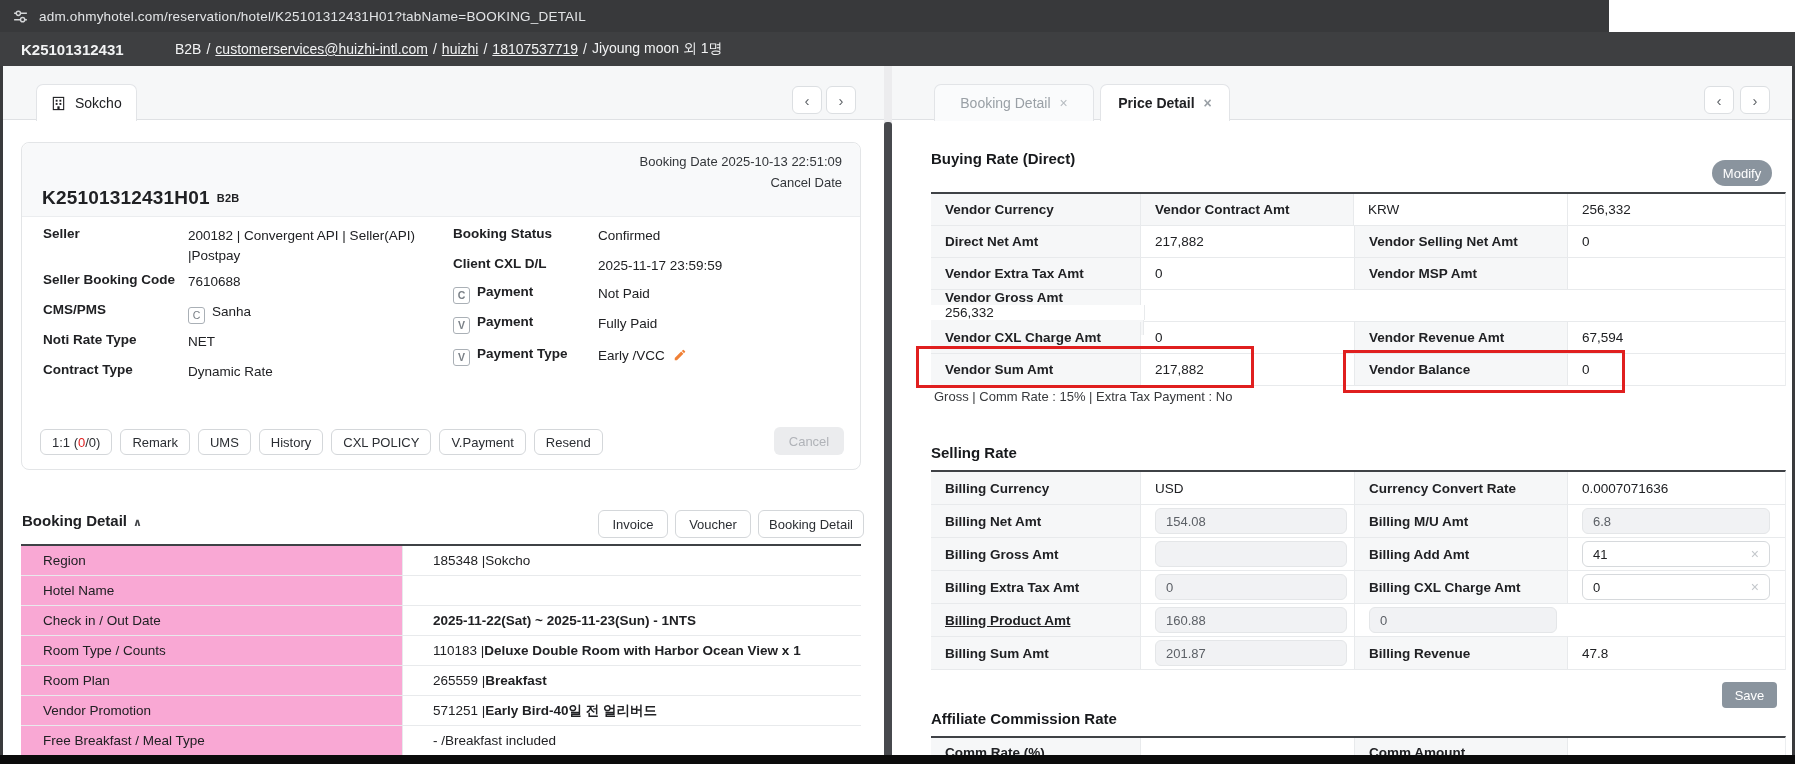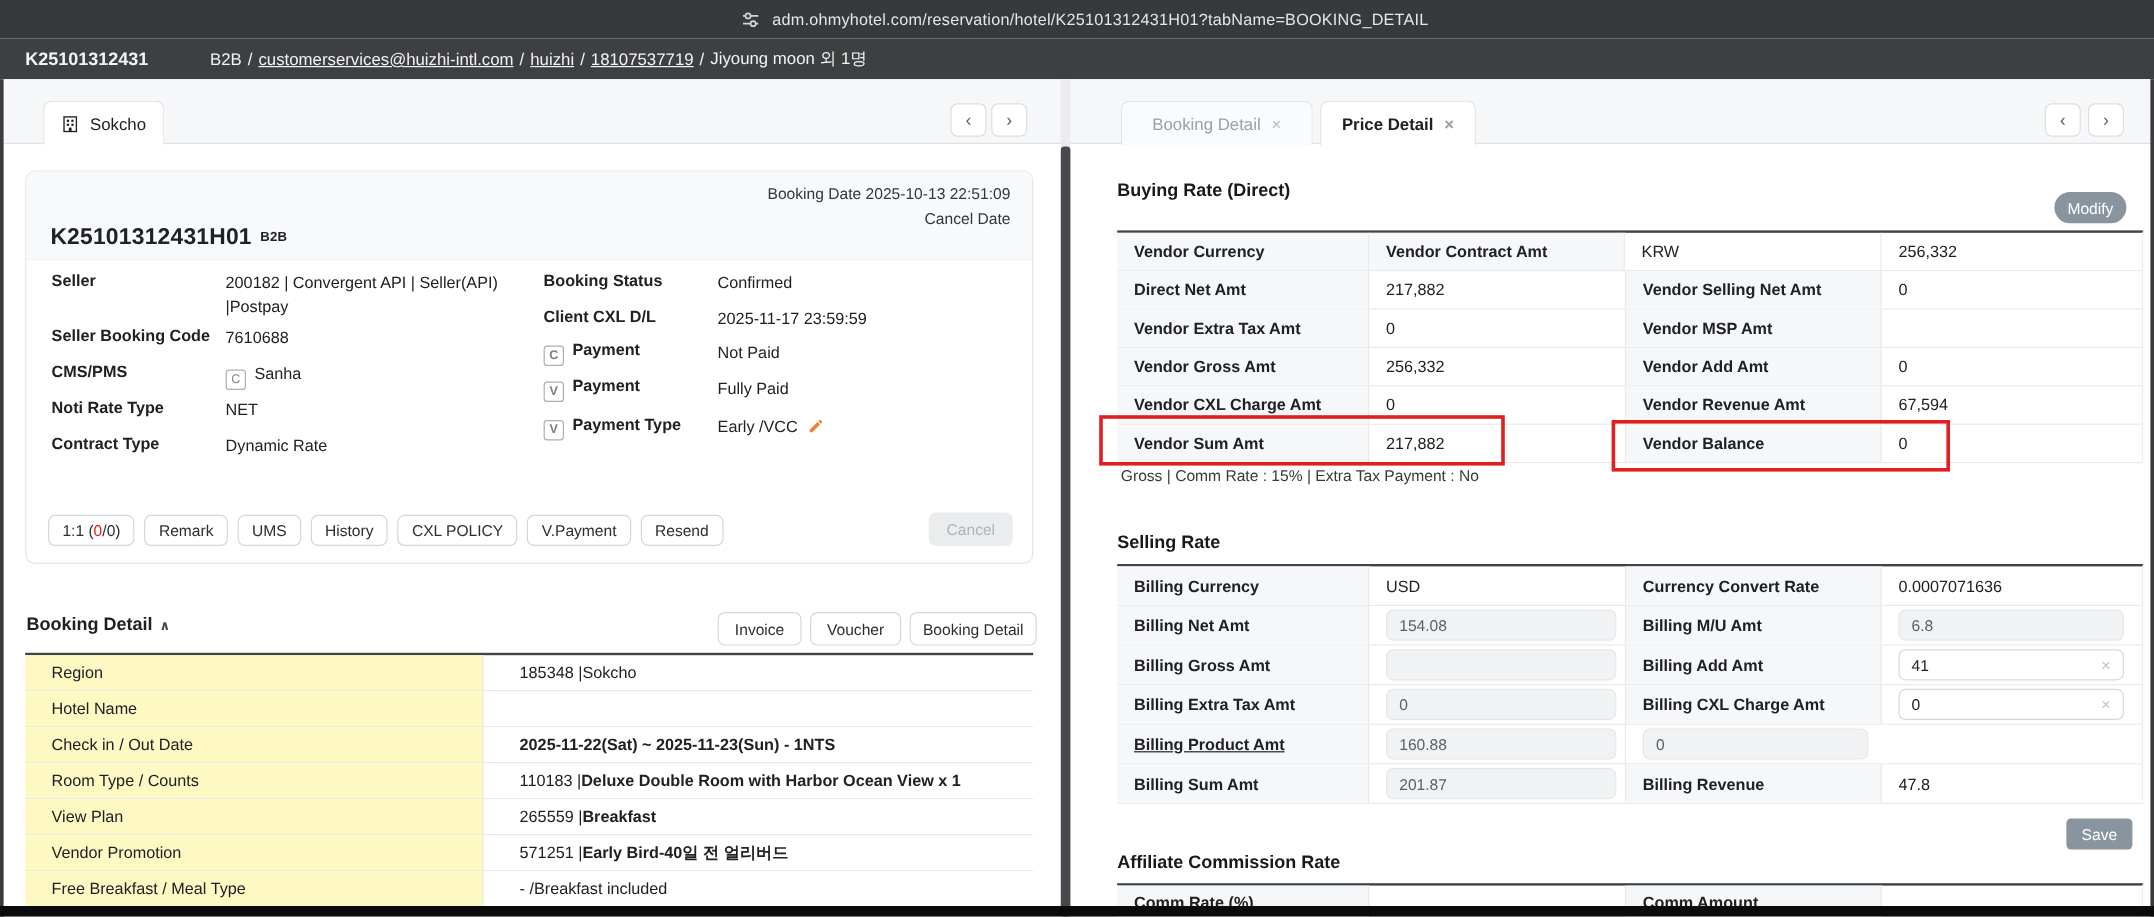--- a/index.html
+++ b/index.html
@@ -1,21 +1,21 @@
 <!DOCTYPE html>
 <html><head>
 <meta charset="utf-8">
 <style>
   html,body{margin:0;padding:0;background:#222;}
   *{box-sizing:border-box;}
   .stage{position:relative;width:1795px;height:764px;background:#fff;overflow:hidden;
          font-family:"Liberation Sans","DejaVu Sans",sans-serif;color:#202124;}
   
-  .urlbar{position:absolute;left:0;top:0;width:1795px;height:32px;background:#38393b;
-          display:flex;align-items:center;padding-left:12px;gap:10px;justify-content:center;}
+  .urlbar{position:absolute;left:0;top:0;width:1609px;height:32px;background:#38393b;
+          display:flex;align-items:center;padding-left:12px;gap:10px;}
   .urlbar .url{color:#e3e5e7;font-size:13.5px;letter-spacing:.2px;}
   .acctbar{position:absolute;left:0;top:32px;width:1795px;height:34px;background:#3e3f41;
            display:flex;align-items:center;color:#f2f3f4;font-size:14px;}
   .acct-id{position:absolute;left:21px;font-weight:700;font-size:15px;}
   .acct-line{position:absolute;left:175px;display:flex;align-items:center;gap:5px;white-space:nowrap;}
   .acct-line a{color:#f2f3f4;text-decoration:underline;cursor:pointer;}
   
   .tabstrip{position:absolute;left:0;top:66px;width:1795px;height:54px;background:#f6f7f8;border-bottom:1px solid #dfe1e4;}
   .pane{position:absolute;top:120px;bottom:0;background:#fff;}
   .pane.left{left:3px;width:881px;}
@@ -51,21 +51,21 @@
   .sbtn .red{color:#e02020;}
   .cancel-btn{position:absolute;right:16px;top:284px;width:70px;height:28px;background:#ebecee;border:none;
               border-radius:6px;color:#b0b3b8;font-size:13px;cursor:default;font-family:inherit;}
   
   .bd-head{position:absolute;left:22px;top:512px;font-size:15px;font-weight:700;}
   .bd-head .caret{font-size:11px;margin-left:6px;color:#44474b;cursor:pointer;}
   .bd-btns{position:absolute;left:598px;top:510px;display:flex;gap:7px;}
   .bd-btns .sbtn{height:28px;}
   .btable{position:absolute;left:21px;top:544px;width:840px;border-top:2px solid #3f4246;}
   .btable .trow{display:flex;height:30px;border-bottom:1px solid #e8eaec;align-items:stretch;}
-  .btable .tl{width:382px;background:#fef9c3;font-size:13.5px;display:flex;align-items:center;padding-left:22px;border-right:1px solid #e8eaec;}
+  .btable .tl{width:382px;background:#f9a8d4;font-size:13.5px;display:flex;align-items:center;padding-left:22px;border-right:1px solid #e8eaec;}
   .btable .tv{flex:1;font-size:13.5px;display:flex;align-items:center;padding-left:30px;white-space:nowrap;}
   .btable .tv .bold{font-weight:700;}
   .btable .tv .link{font-weight:700;text-decoration:underline;cursor:pointer;}
   
   .rp-h{position:absolute;font-size:15px;font-weight:700;color:#17191c;}
   .slatebtn{position:absolute;background:#8a949e;color:#fff;border:none;border-radius:4px;font-size:13px;
             height:26px;cursor:pointer;font-family:inherit;}
   .rtable{position:absolute;left:931px;width:855px;border-top:2px solid #3f4246;border-right:1px solid #eceef0;}
   .rtable .trow{display:flex;border-bottom:1px solid #e8eaec;align-items:stretch;}
   .rtable .c{display:flex;align-items:center;font-size:13.5px;}
@@ -238,21 +238,21 @@
         </div>
       </div>
       <div class="trow">
         <div class="tl">Room Type / Counts</div>
         <div class="tv">
           <span>110183 | </span>
           <span class="bold">Deluxe Double Room with Harbor Ocean View x 1</span>
         </div>
       </div>
       <div class="trow">
-        <div class="tl">View Plan</div>
+        <div class="tl">Room Plan</div>
         <div class="tv">
           <span>265559 | </span>
           <span class="bold">Breakfast</span>
         </div>
       </div>
       <div class="trow">
         <div class="tl">Vendor Promotion</div>
         <div class="tv">
           <span>571251 | </span>
           <span class="bold">Early Bird-40일 전 얼리버드</span>
@@ -305,21 +305,21 @@
         <div class="c val w2">
           <span>0</span>
         </div>
         <div class="c lab w3">
           <span>Vendor MSP Amt</span>
         </div>
         <div class="c val w4">
           <span></span>
         </div>
       </div>
-      <div class="trow" style="height: 32px;">
+      <div class="trow" style="height: 32px; flex-direction: column;">
         <div class="c lab w1">
           <span>Vendor Gross Amt</span>
         </div>
         <div class="c val w2">
           <span>256,332</span>
         </div>
         <div class="c lab w3">
           <span>Vendor Add Amt</span>
         </div>
         <div class="c val w4">

